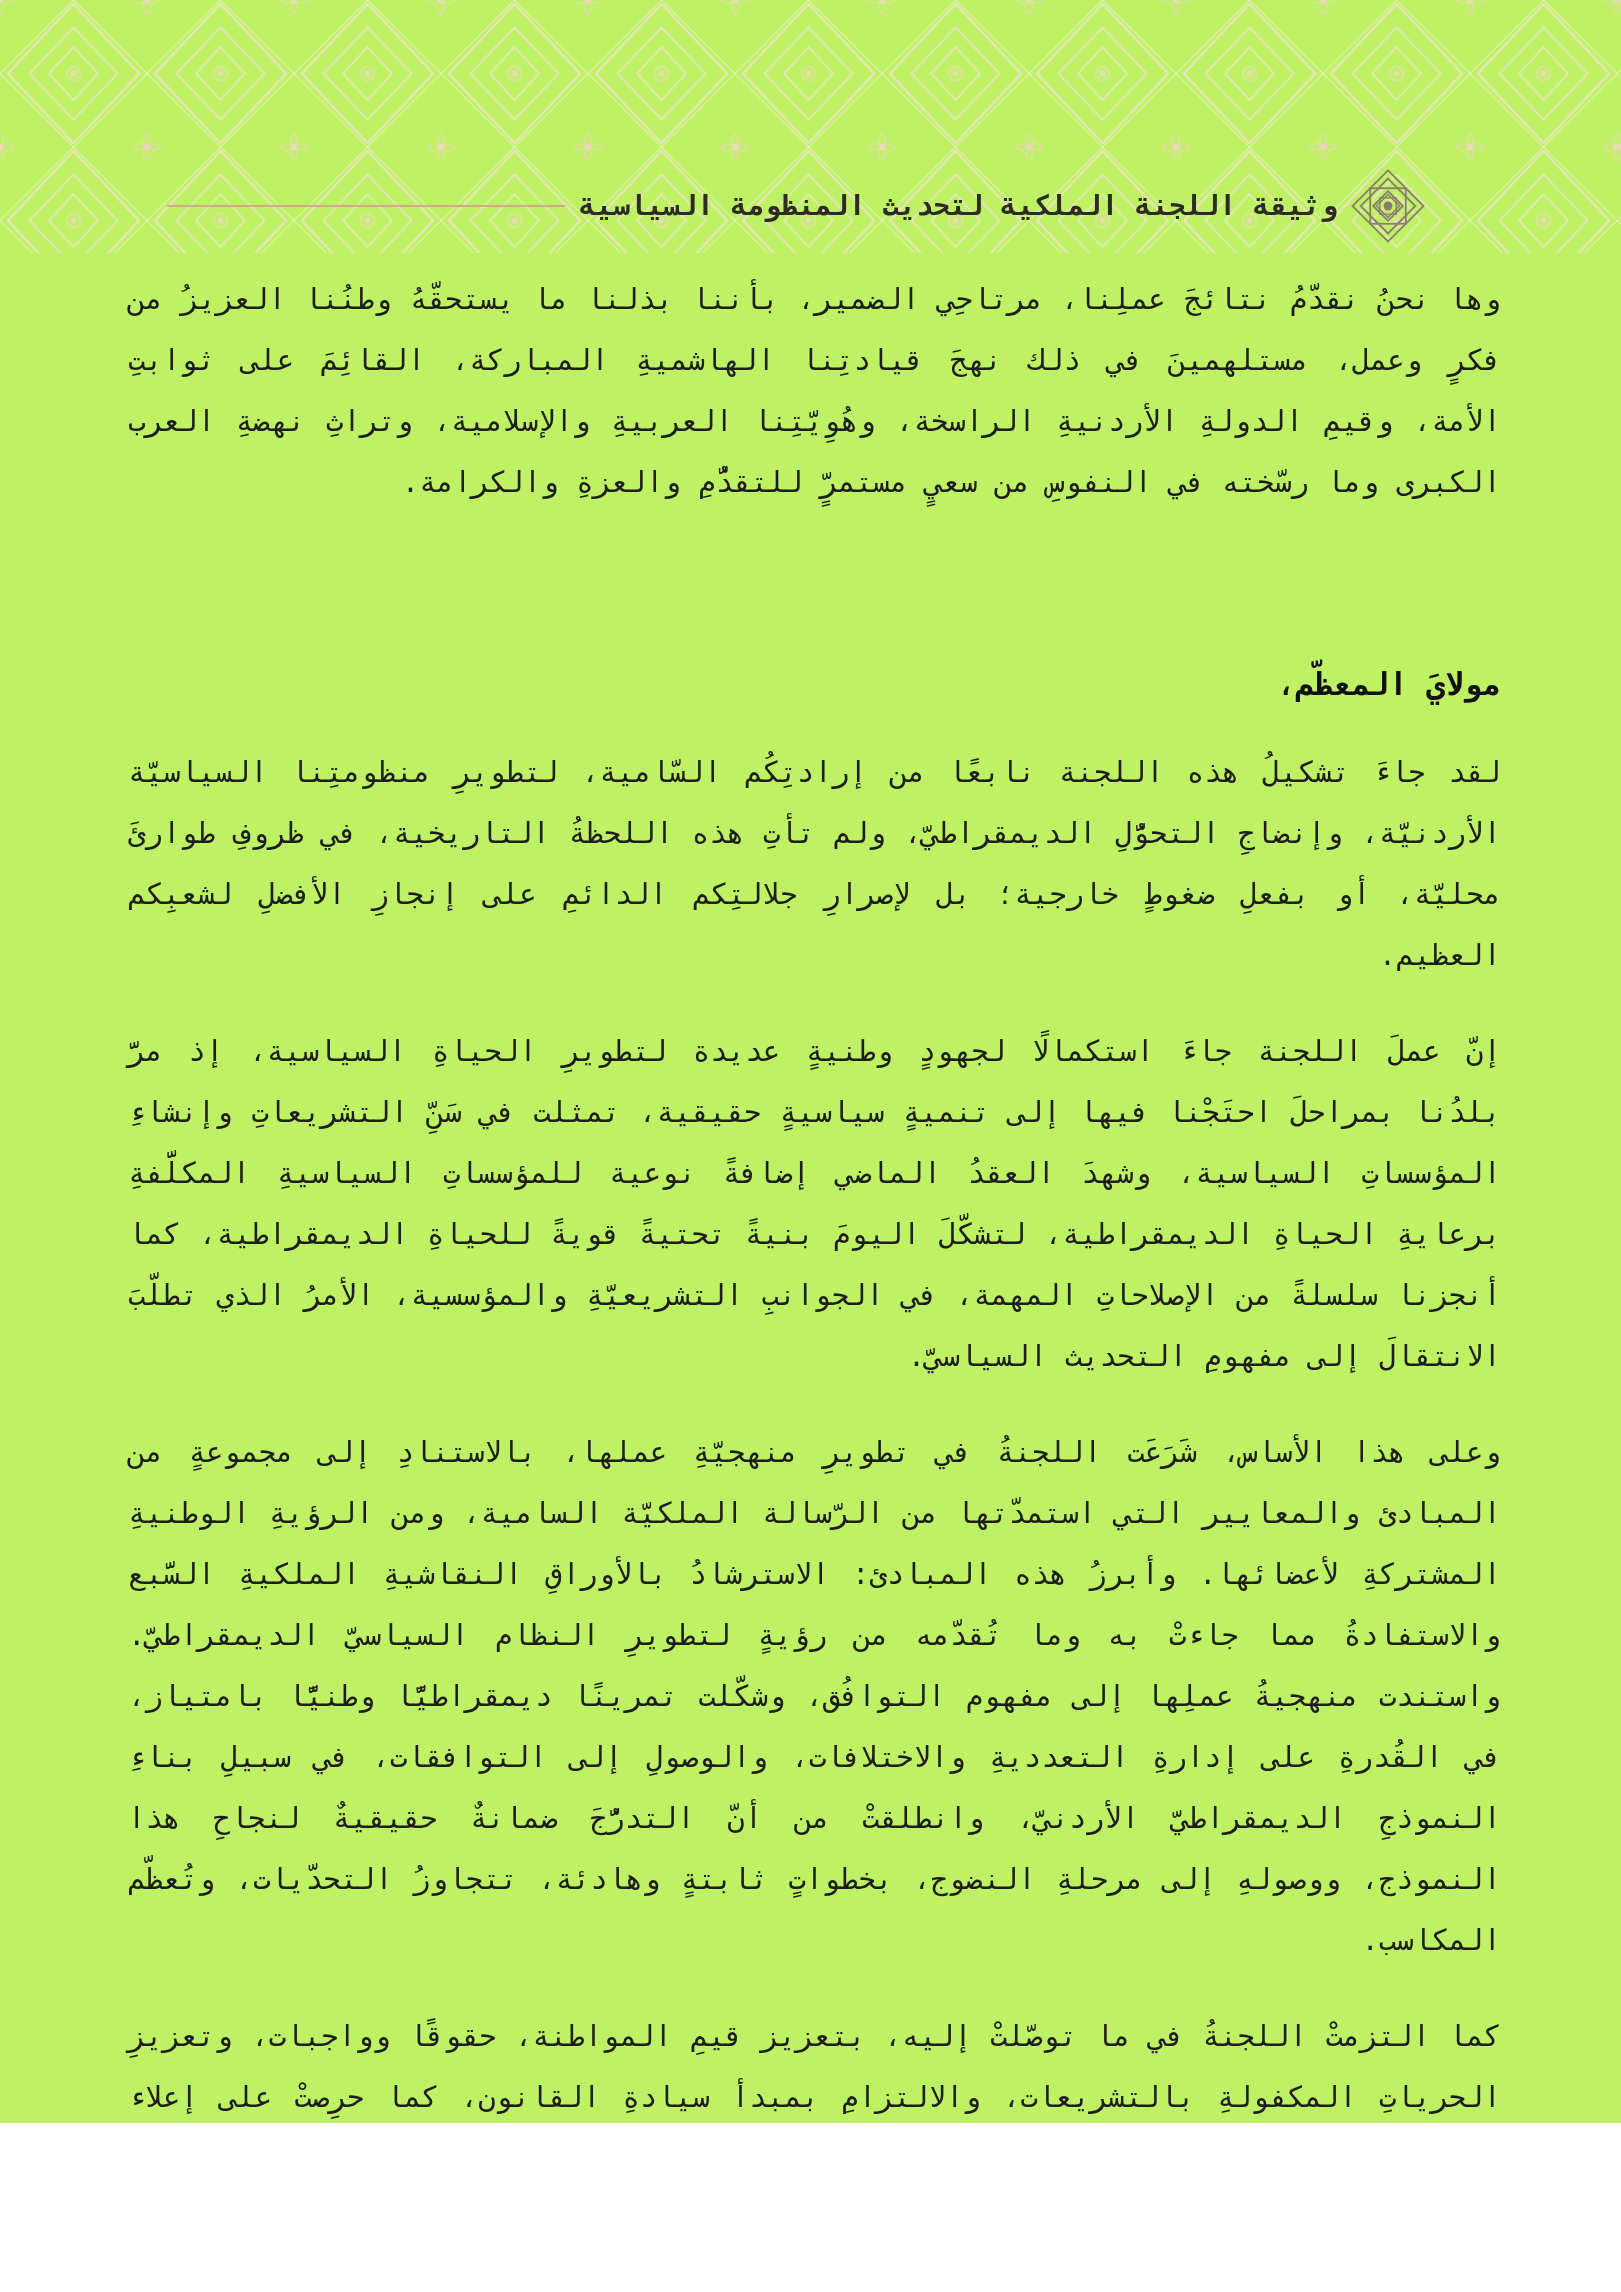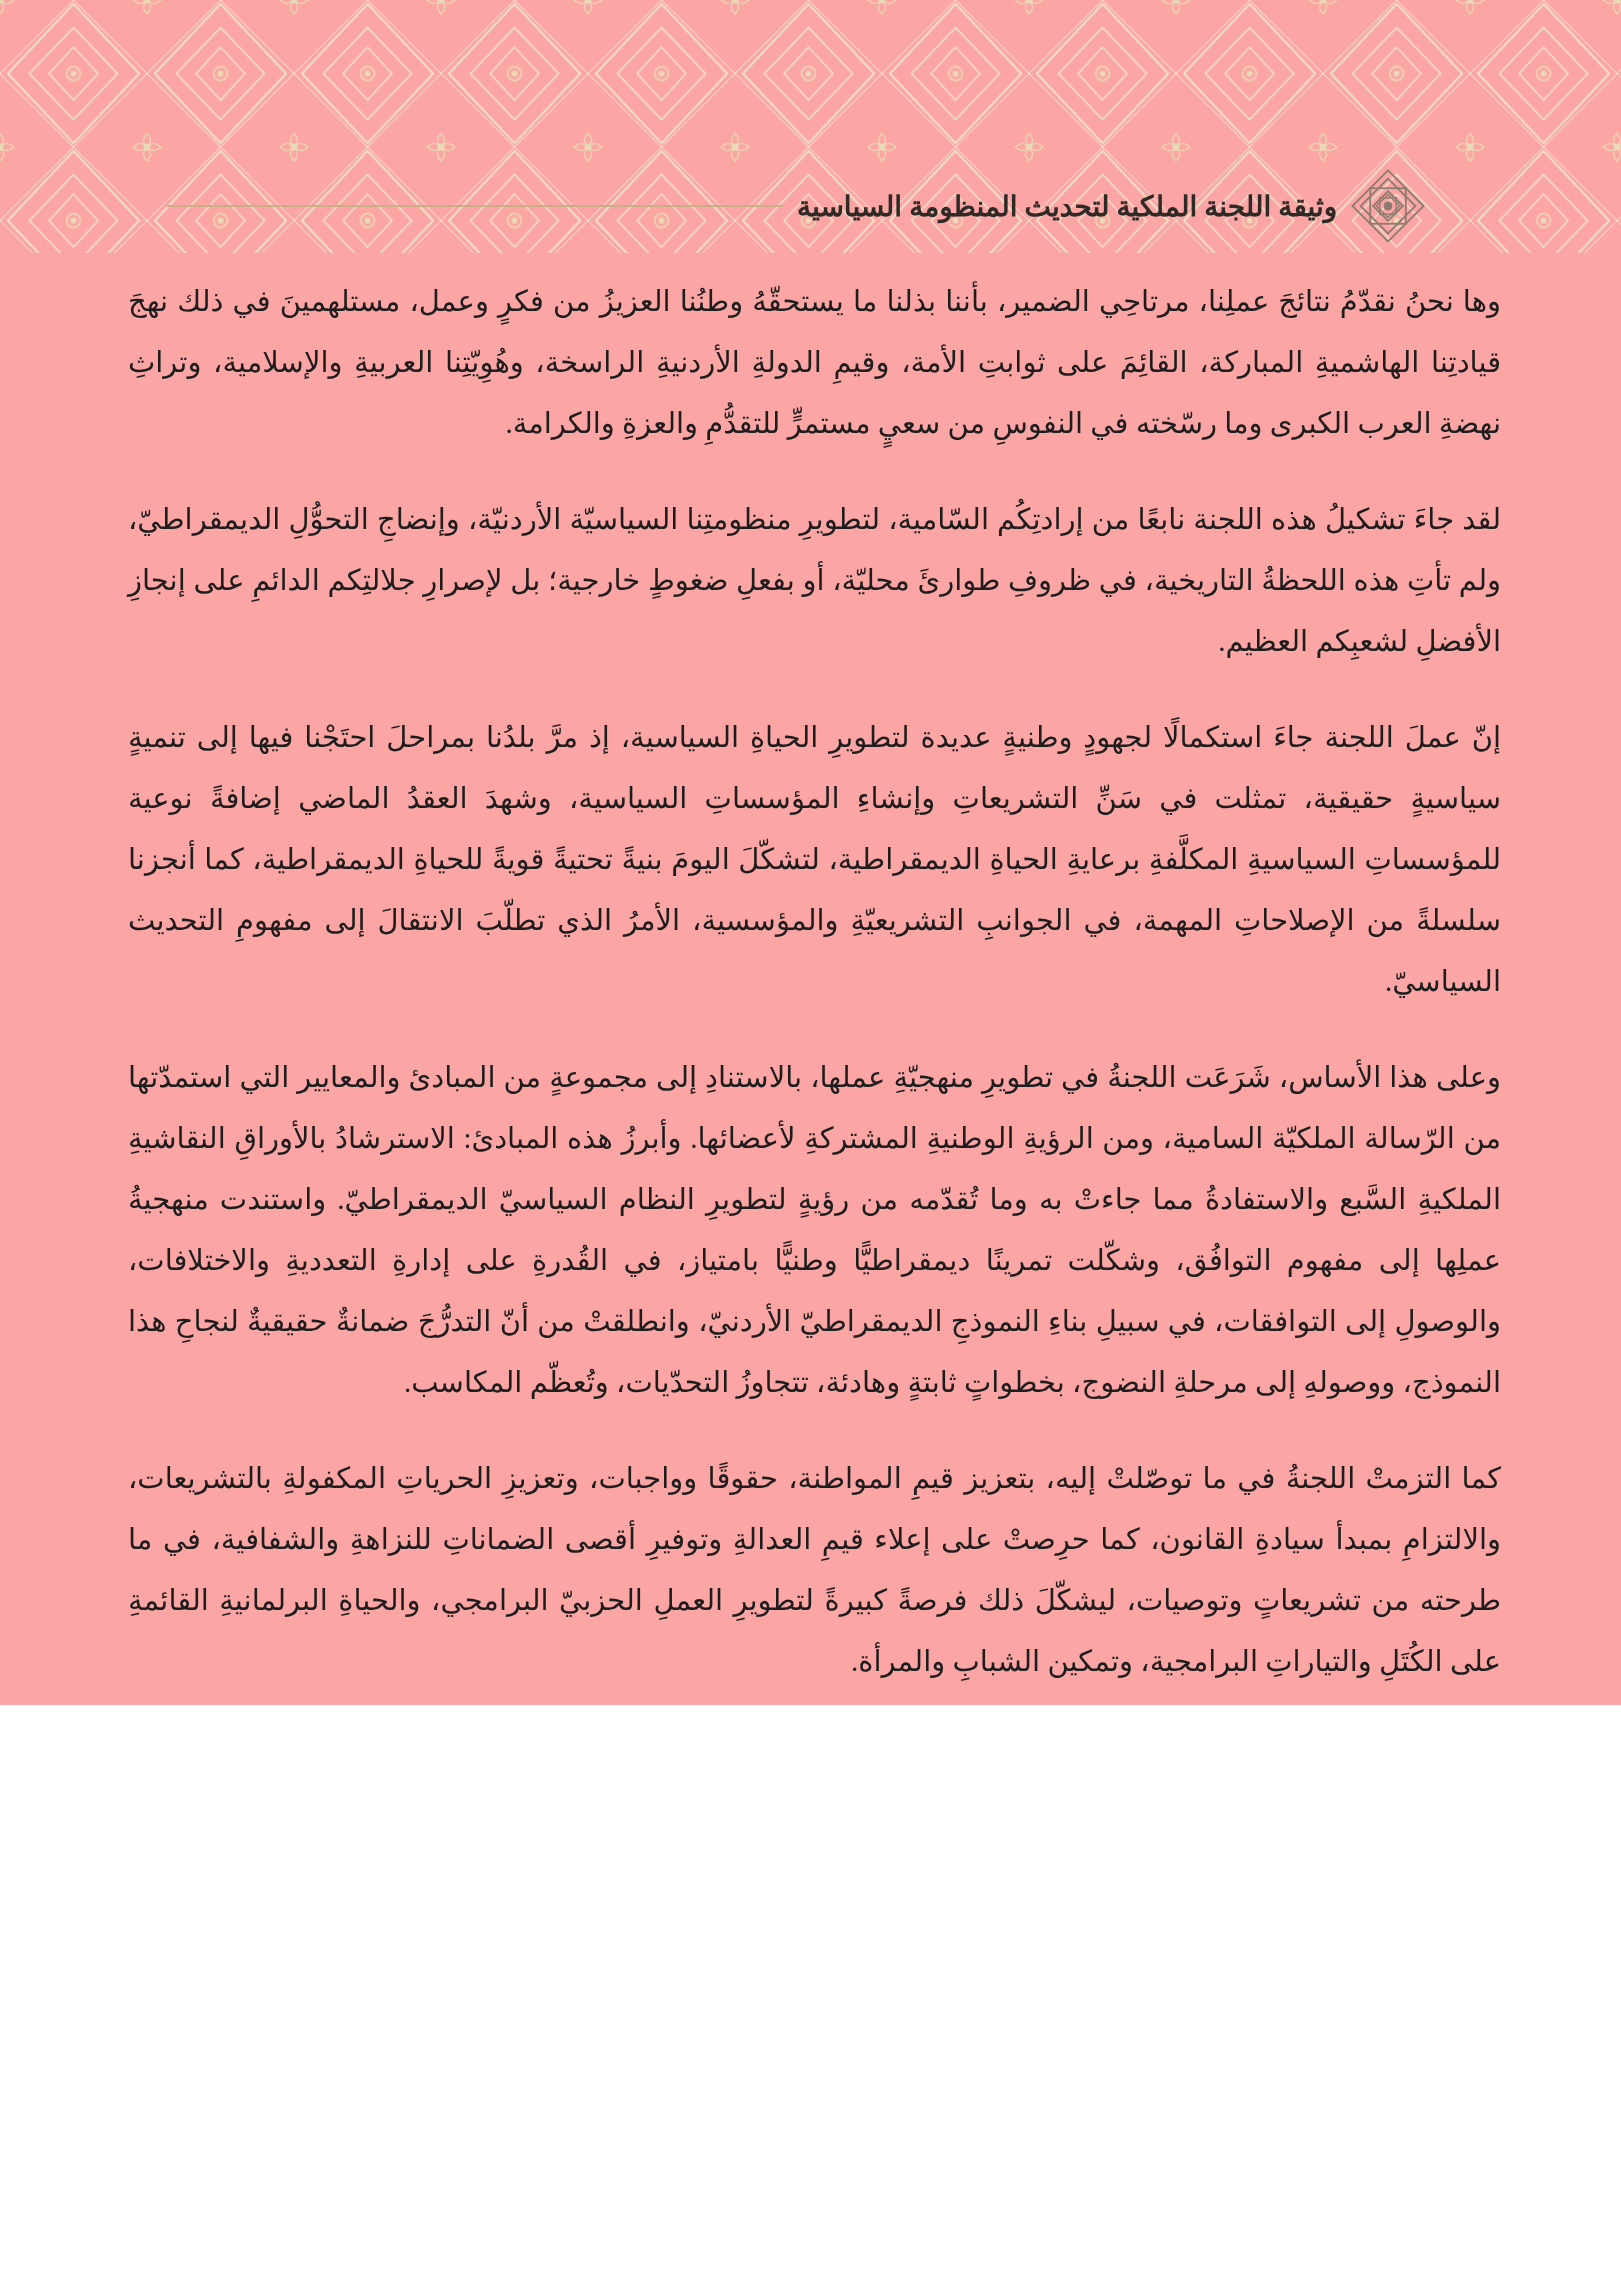--- a/index.html
+++ b/index.html
@@ -1,21 +1,21 @@
 <!DOCTYPE html>
 <html lang="ar" dir="rtl"><head>
 <meta charset="utf-8">
 <style>
   html,body{margin:0;padding:0;background:#ffffff;}
   .page{
     position:relative;
-    width:1621px;height:1705px;
-    background:#fca5a5;
+    width:1621px;height:2123px;
+    background:#bef264;
     overflow:hidden;
-    font-family:Liberation Serif, serif;
+    font-family:Liberation Mono, monospace;
   }
 
   
   .pattern-band{
     position:absolute;top:0;left:0;width:1621px;height:253px;
     display:block;
   }
 
   
   .page-header{
@@ -105,20 +105,21 @@
         <path d="M50 30 L70 50 L50 70 L30 50 Z"></path>
         <rect x="39" y="39" width="22" height="22" stroke-width="1.8"></rect>
         <rect x="39" y="39" width="22" height="22" stroke-width="1.8" transform="rotate(45 50 50)"></rect>
       </g>
       <circle cx="50" cy="50" r="6" fill="#8e7b70"></circle>
     </svg>
   </header>
 
   <main class="body-text">
     <p>وها نحنُ نقدّمُ نتائجَ عملِنا، مرتاحِي الضمير، بأننا بذلنا ما يستحقّهُ وطنُنا العزيزُ من فكرٍ وعمل، مستلهمينَ في ذلك نهجَ قيادتِنا الهاشميةِ المباركة، القائِمَ على ثوابتِ الأمة، وقيمِ الدولةِ الأردنيةِ الراسخة، وهُوِيّتِنا العربيةِ والإسلامية، وتراثِ نهضةِ العرب الكبرى وما رسّخته في النفوسِ من سعيٍ مستمرٍّ للتقدُّمِ والعزةِ والكرامة.</p>
+    <h2 class="section-heading">مولايَ المعظّم،</h2>
     <p>لقد جاءَ تشكيلُ هذه اللجنة نابعًا من إرادتِكُم السّامية، لتطويرِ منظومتِنا السياسيّة الأردنيّة، وإنضاجِ التحوُّلِ الديمقراطيّ، ولم تأتِ هذه اللحظةُ التاريخية، في ظروفِ طوارئَ محليّة، أو بفعلِ ضغوطٍ خارجية؛ بل لإصرارِ جلالتِكم الدائمِ على إنجازِ الأفضلِ لشعبِكم العظيم.</p>
     <p>إنّ عملَ اللجنة جاءَ استكمالًا لجهودٍ وطنيةٍ عديدة لتطويرِ الحياةِ السياسية، إذ مرَّ بلدُنا بمراحلَ احتَجْنا فيها إلى تنميةٍ سياسيةٍ حقيقية، تمثلت في سَنِّ التشريعاتِ وإنشاءِ المؤسساتِ السياسية، وشهدَ العقدُ الماضي إضافةً نوعية للمؤسساتِ السياسيةِ المكلَّفةِ برعايةِ الحياةِ الديمقراطية، لتشكّلَ اليومَ بنيةً تحتيةً قويةً للحياةِ الديمقراطية، كما أنجزنا سلسلةً من الإصلاحاتِ المهمة، في الجوانبِ التشريعيّةِ والمؤسسية، الأمرُ الذي تطلّبَ الانتقالَ إلى مفهومِ التحديث السياسيّ.</p>
     <p>وعلى هذا الأساس، شَرَعَت اللجنةُ في تطويرِ منهجيّةِ عملها، بالاستنادِ إلى مجموعةٍ من المبادئ والمعايير التي استمدّتها من الرّسالة الملكيّة السامية، ومن الرؤيةِ الوطنيةِ المشتركةِ لأعضائها. وأبرزُ هذه المبادئ: الاسترشادُ بالأوراقِ النقاشيةِ الملكيةِ السَّبع والاستفادةُ مما جاءتْ به وما تُقدّمه من رؤيةٍ لتطويرِ النظام السياسيّ الديمقراطيّ. واستندت منهجيةُ عملِها إلى مفهوم التوافُق، وشكّلت تمرينًا ديمقراطيًّا وطنيًّا بامتياز، في القُدرةِ على إدارةِ التعدديةِ والاختلافات، والوصولِ إلى التوافقات، في سبيلِ بناءِ النموذجِ الديمقراطيّ الأردنيّ، وانطلقتْ من أنّ التدرُّجَ ضمانةٌ حقيقيةٌ لنجاحِ هذا النموذج، ووصولهِ إلى مرحلةِ النضوج، بخطواتٍ ثابتةٍ وهادئة، تتجاوزُ التحدّيات، وتُعظّم المكاسب.</p>
     <p>كما التزمتْ اللجنةُ في ما توصّلتْ إليه، بتعزيز قيمِ المواطنة، حقوقًا وواجبات، وتعزيزِ الحرياتِ المكفولةِ بالتشريعات، والالتزامِ بمبدأ سيادةِ القانون، كما حرِصتْ على إعلاء قيمِ العدالةِ وتوفيرِ أقصى الضماناتِ للنزاهةِ والشفافية، في ما طرحته من تشريعاتٍ وتوصيات، ليشكّلَ ذلك فرصةً كبيرةً لتطويرِ العملِ الحزبيّ البرامجي، والحياةِ البرلمانيةِ القائمةِ على الكُتَلِ والتياراتِ البرامجية، وتمكين الشبابِ والمرأة.</p>
   </main>
 
   <span class="page-number">١٦</span>
   <span class="footer-divider"></span>
   <span class="footer-gold-block"></span>
 

